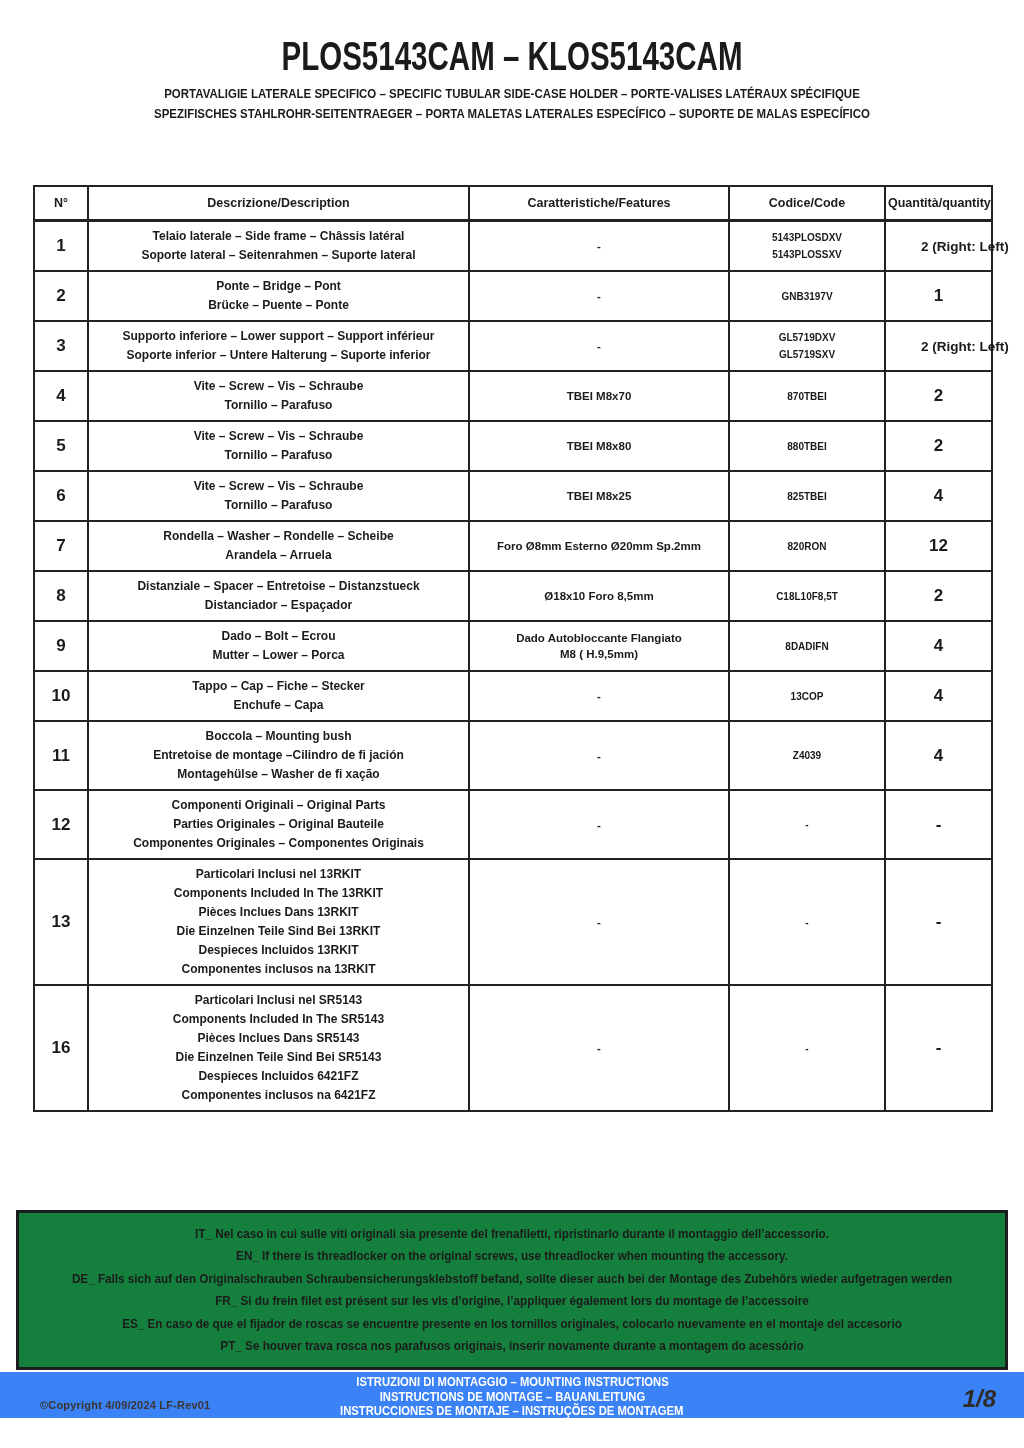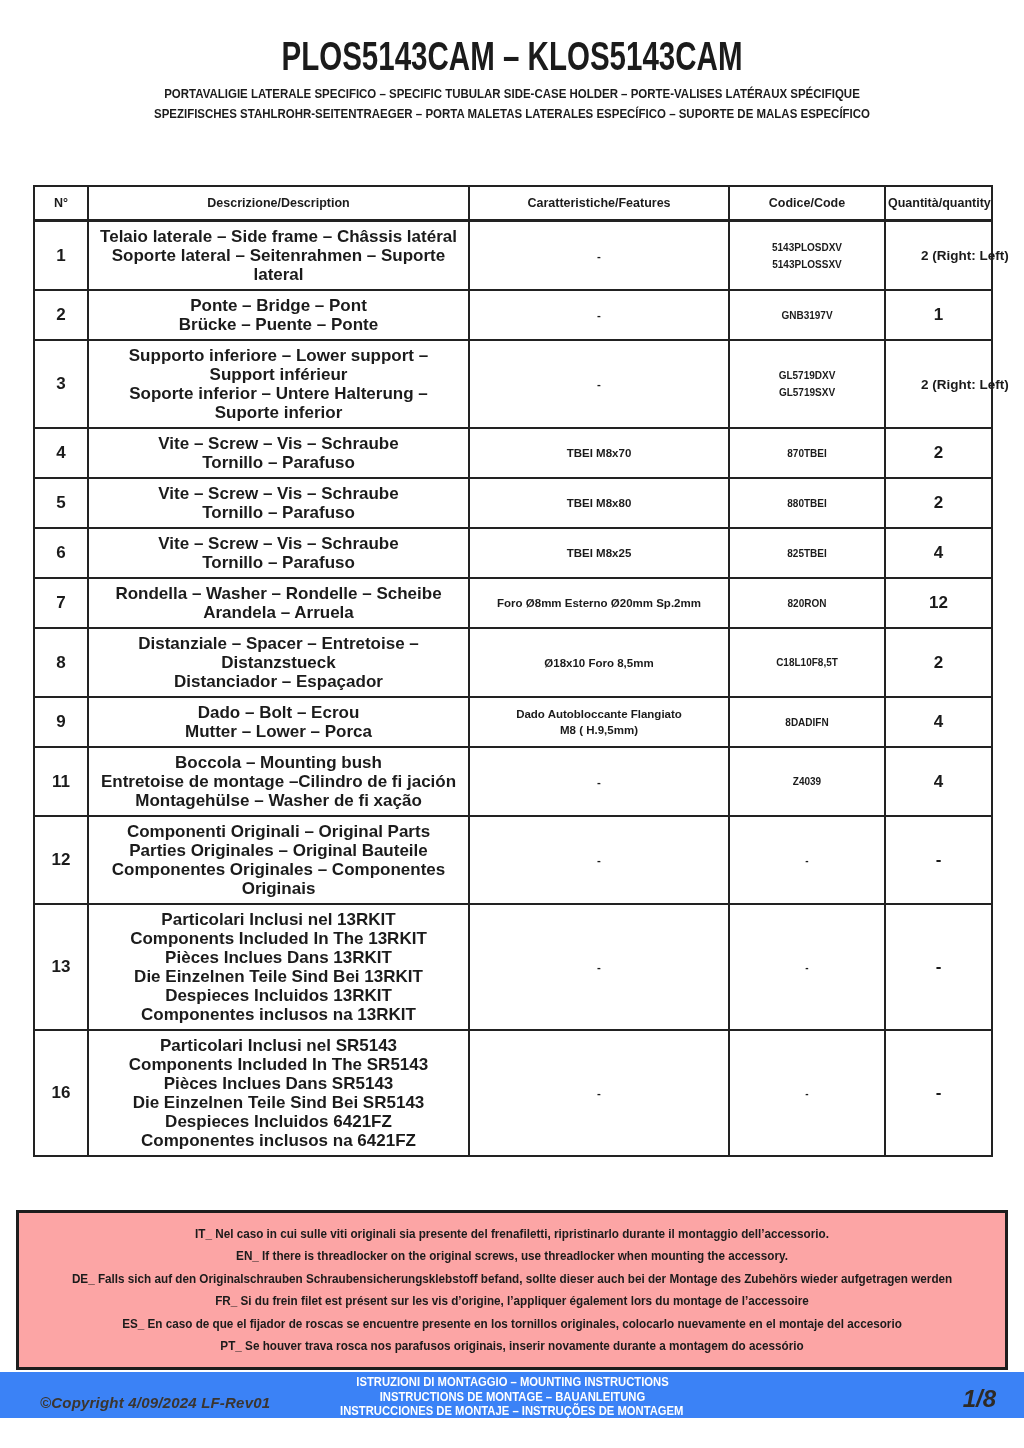--- a/index.html
+++ b/index.html
@@ -30,31 +30,31 @@
     border:2px solid #222222;
   }
   table.parts th, table.parts td {
     border:2px solid #222222; text-align:center; vertical-align:middle;
     font-weight:bold; padding:5px 6px;
   }
   table.parts th {
     font-size:12.5px; padding:9px 2px; border-bottom:3px solid #222222;
   }
   td.row-number   { font-size:17px; }
-  td.description-cell div { font-size:17px; line-height:19px; }
+  td.description-cell div { font-size:12px; line-height:19px; }
   td.features-cell div    { font-size:11.5px; line-height:16px; }
   td.code-cell div        { font-size:10px; line-height:17px; }
   td.quantity-cell        { font-size:17px; }
   td.quantity-cell.small  { font-size:13.5px; white-space:nowrap;padding-left:35px; }
   .dash { font-size:13px; }
 
   
   .notes-box {
     position:absolute; left:16px; top:1210px; width:992px; height:160px;
-    border:3px solid #1d1d1d; background:#fca5a5;
+    border:3px solid #1d1d1d; background:#15803d;
     display:flex; flex-direction:column; justify-content:center;
     padding:6px 4px;
   }
   .notes-box .note-line {
     font-size:13px; font-weight:bold; line-height:22.5px; text-align:center;
     white-space:nowrap; transform:scaleX(0.90); transform-origin:50% 50%;
   }
 
   
   .footer-bar {
@@ -63,22 +63,22 @@
   }
   .footer-center {
     position:absolute; left:0; top:2px; width:100%; height:100%;
     display:flex; flex-direction:column; justify-content:center; align-items:center;
   }
   .footer-center .footer-line {
     color:#ffffff; font-weight:bold; font-size:12.5px; line-height:14.5px;
     white-space:nowrap; transform:scaleX(0.9); transform-origin:50% 50%;
   }
   .copyright {
-    position:absolute; left:40px; bottom:7px; font-style:italic;
-    font-size:15px; color:#3b352f; font-weight:bold; letter-spacing:0.2px;
+    position:absolute; left:40px; bottom:7px; 
+    font-size:11px; color:#3b352f; font-weight:bold; letter-spacing:0.2px;
   }
   .page-number {
     position:absolute; right:28px; bottom:5px; font-style:italic; font-weight:bold;
     font-size:24px; color:#2e2a26;
   }
 </style>
 </head>
 <body>
 
 <div class="doc-header">
@@ -228,20 +228,34 @@
         <td class="features-cell">
           <div>Dado Autobloccante  Flangiato</div>
           <div>M8 ( H.9,5mm)</div>
         </td>
         <td class="code-cell">
           <div>8DADIFN</div>
         </td>
         <td class="quantity-cell">4</td>
       </tr>
       <tr>
+        <td class="row-number">10</td>
+        <td class="description-cell">
+          <div>Tappo – Cap – Fiche – Stecker</div>
+          <div>Enchufe – Capa</div>
+        </td>
+        <td class="features-cell">
+          <div class="dash">-</div>
+        </td>
+        <td class="code-cell">
+          <div>13COP</div>
+        </td>
+        <td class="quantity-cell">4</td>
+      </tr>
+      <tr>
         <td class="row-number">11</td>
         <td class="description-cell">
           <div>Boccola – Mounting bush</div>
           <div>Entretoise de montage –Cilindro de fi jación</div>
           <div>Montagehülse – Washer de fi xação</div>
         </td>
         <td class="features-cell">
           <div class="dash">-</div>
         </td>
         <td class="code-cell">

